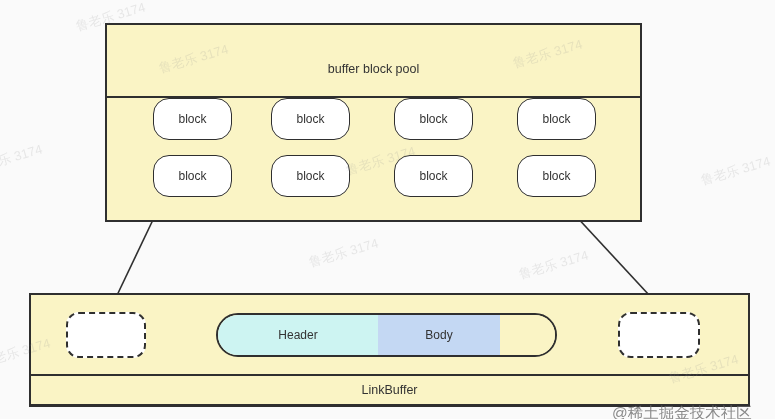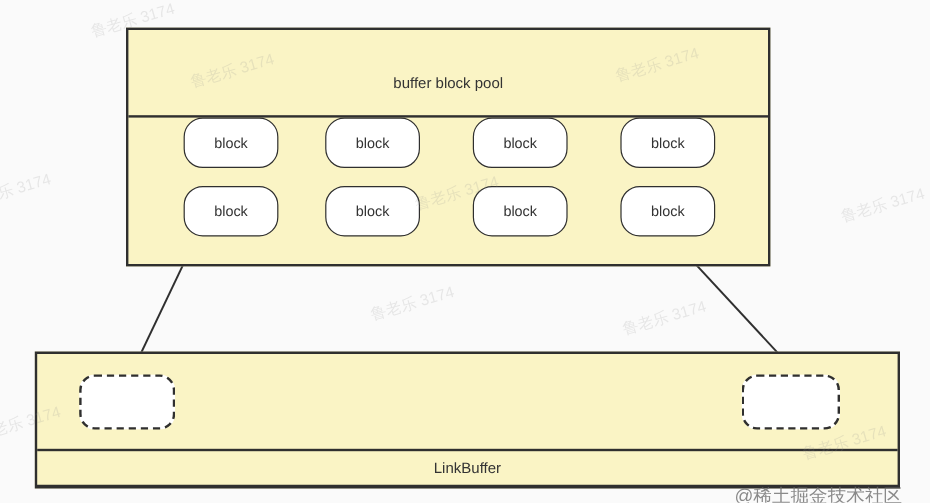--- a/index.html
+++ b/index.html
@@ -124,20 +124,25 @@
   </div>
 
   <div class="linkbuf">
     <div class="linkbuf-divider"></div>
     <div class="linkbuf-label">LinkBuffer</div>
   </div>
 
   <div class="dashed-node node-left"></div>
   <div class="dashed-node node-right"></div>
 
+  <div class="pill">
+    <div class="pill-seg seg-header">Header</div>
+    <div class="pill-seg seg-body">Body</div>
+    <div class="pill-seg seg-rest"></div>
+  </div>
 
   <span class="wm wm1">鲁老乐 3174</span>
   <span class="wm wm2">鲁老乐 3174</span>
   <span class="wm wm3">鲁老乐 3174</span>
   <span class="wm wm4">鲁老乐 3174</span>
   <span class="wm wm5">鲁老乐 3174</span>
   <span class="wm wm6">鲁老乐 3174</span>
   <span class="wm wm7">鲁老乐 3174</span>
   <span class="wm wm8">鲁老乐 3174</span>
   <span class="wm wm9">鲁老乐 3174</span>

